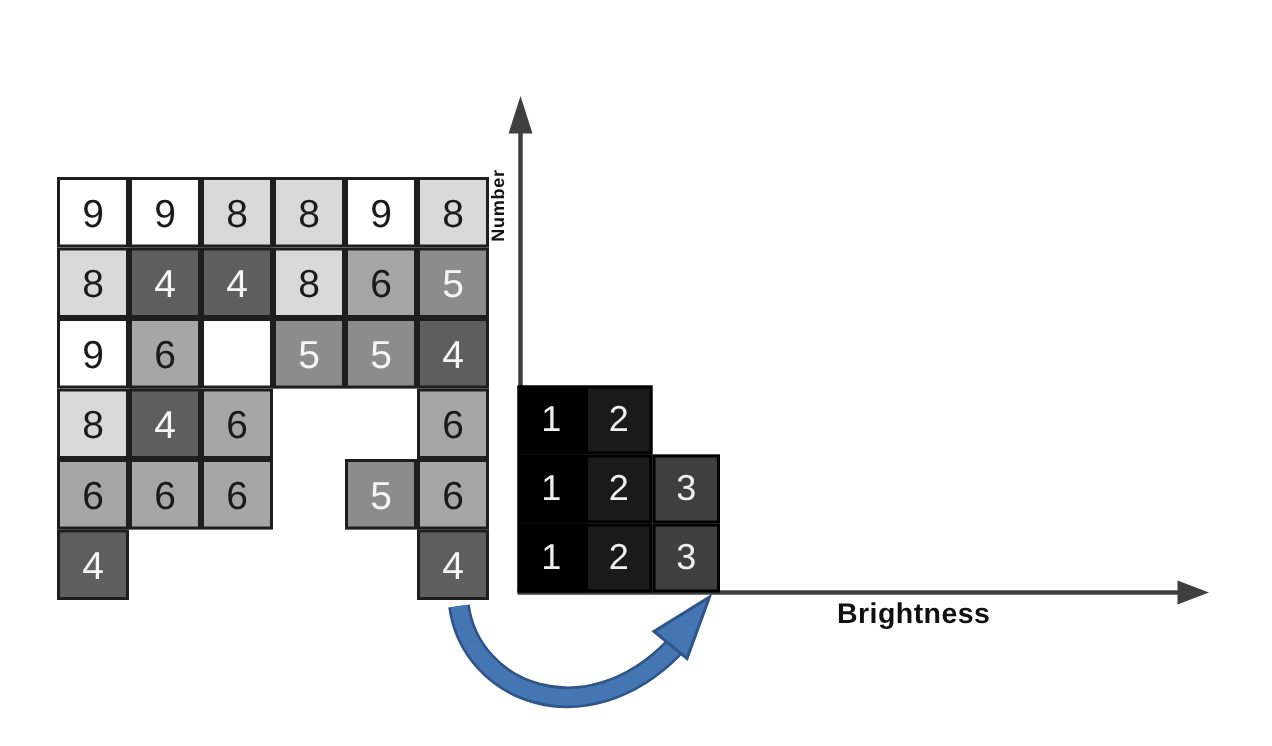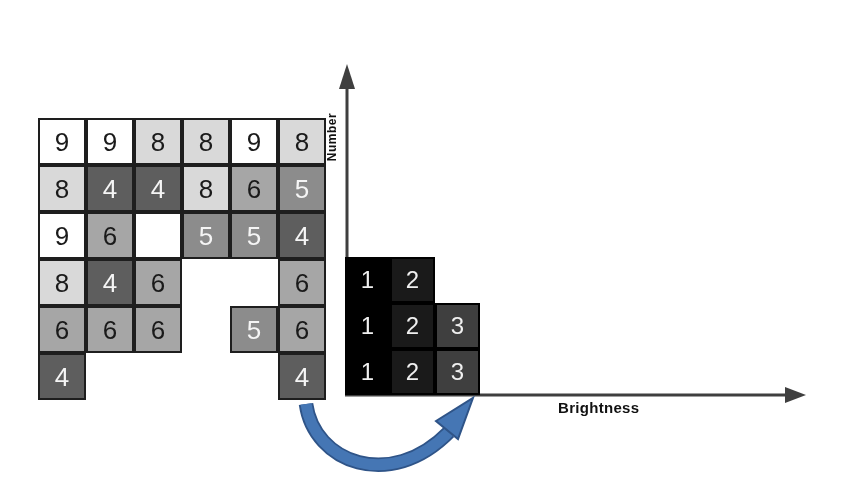--- a/index.html
+++ b/index.html
@@ -22,21 +22,21 @@
     font-size:24px;
   }
 
   .axis-label { position:absolute; font-weight:700; color:#111111; }
   .y-label {
     left:293px; top:129px; width:80px; height:16px;
     font-size:12px; text-align:center;
     transform:rotate(-90deg);
     letter-spacing:0.5px;
   }
-  .x-label { left:558px; top:399px; font-size:15px; letter-spacing:0.3px; }
+  .x-label { left:558px; top:399px; font-size:19px; letter-spacing:0.3px; }
 </style>
 </head>
 <body>
 
 <div class="canvas">
 
   <svg class="overlay" viewBox="0 0 848 497" xmlns="http://www.w3.org/2000/svg">
 
     <line id="y-axis-line" x1="347" y1="80" x2="347" y2="396" stroke-width="3" stroke="#3f3f3f"></line>
     <polygon id="y-axis-arrowhead" points="347,64 339,89 355,89" fill="#3f3f3f"></polygon>

